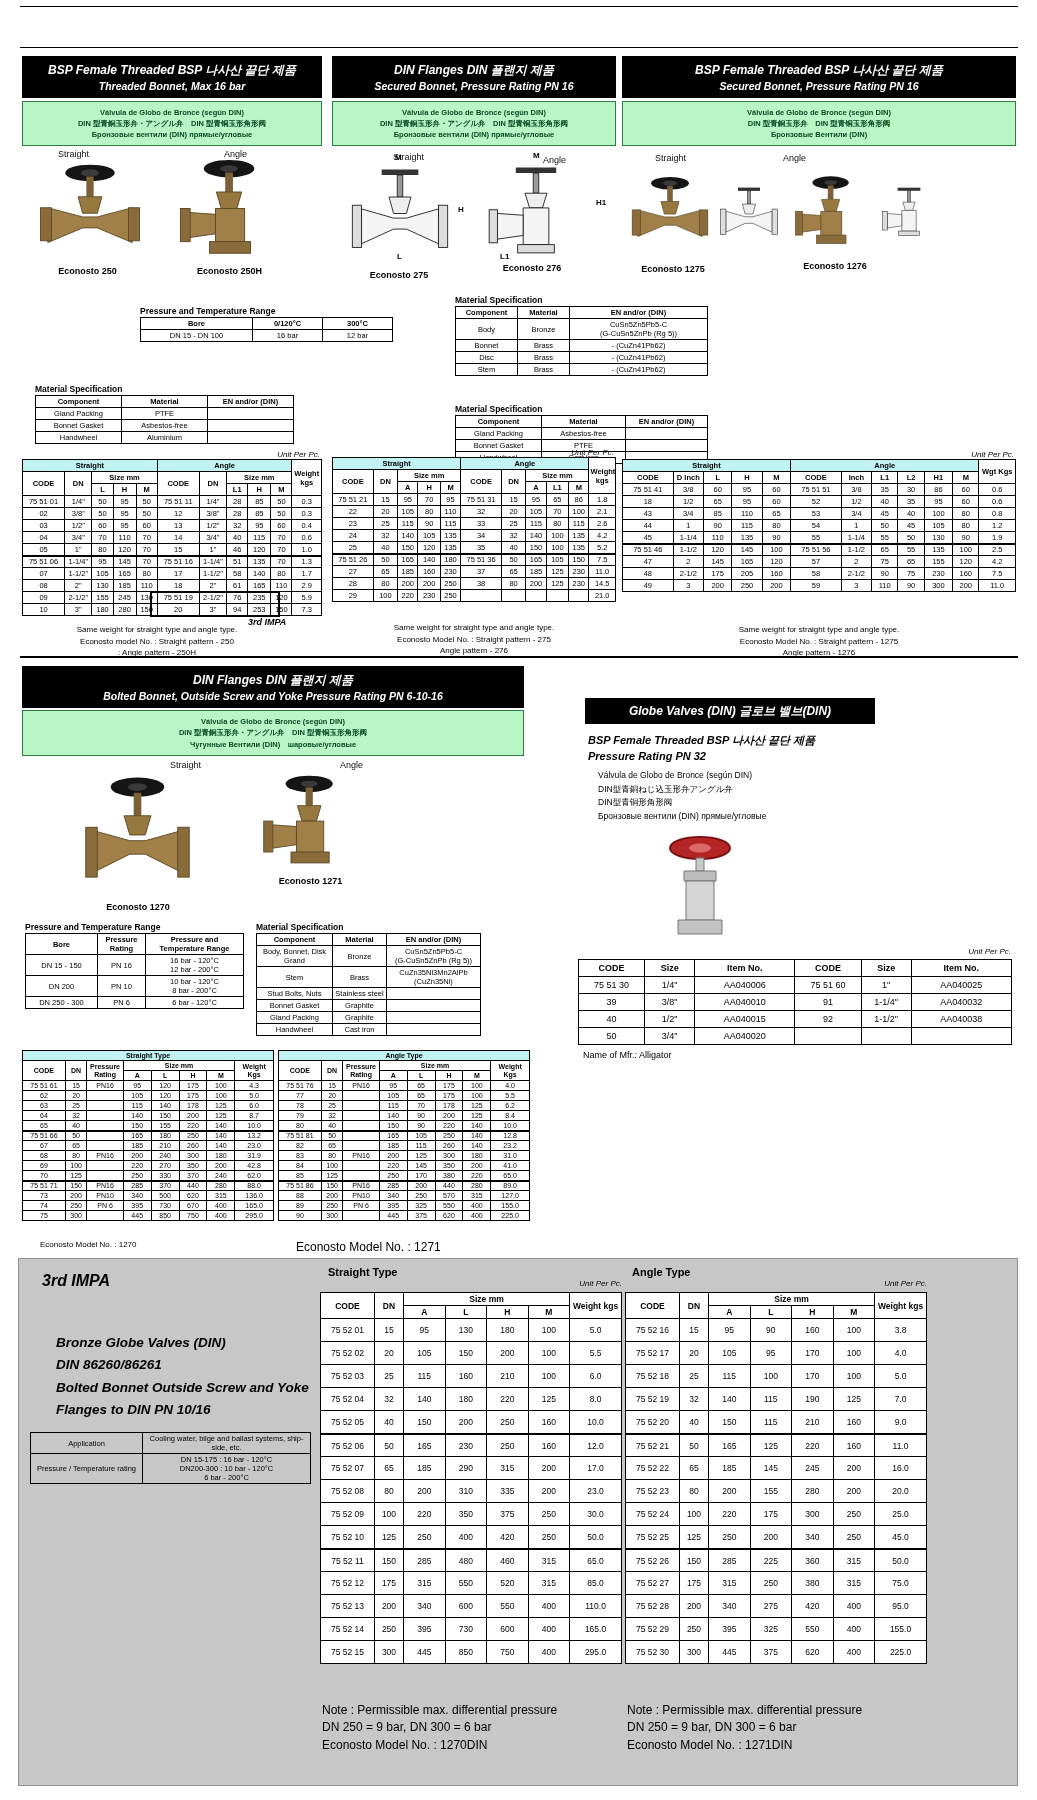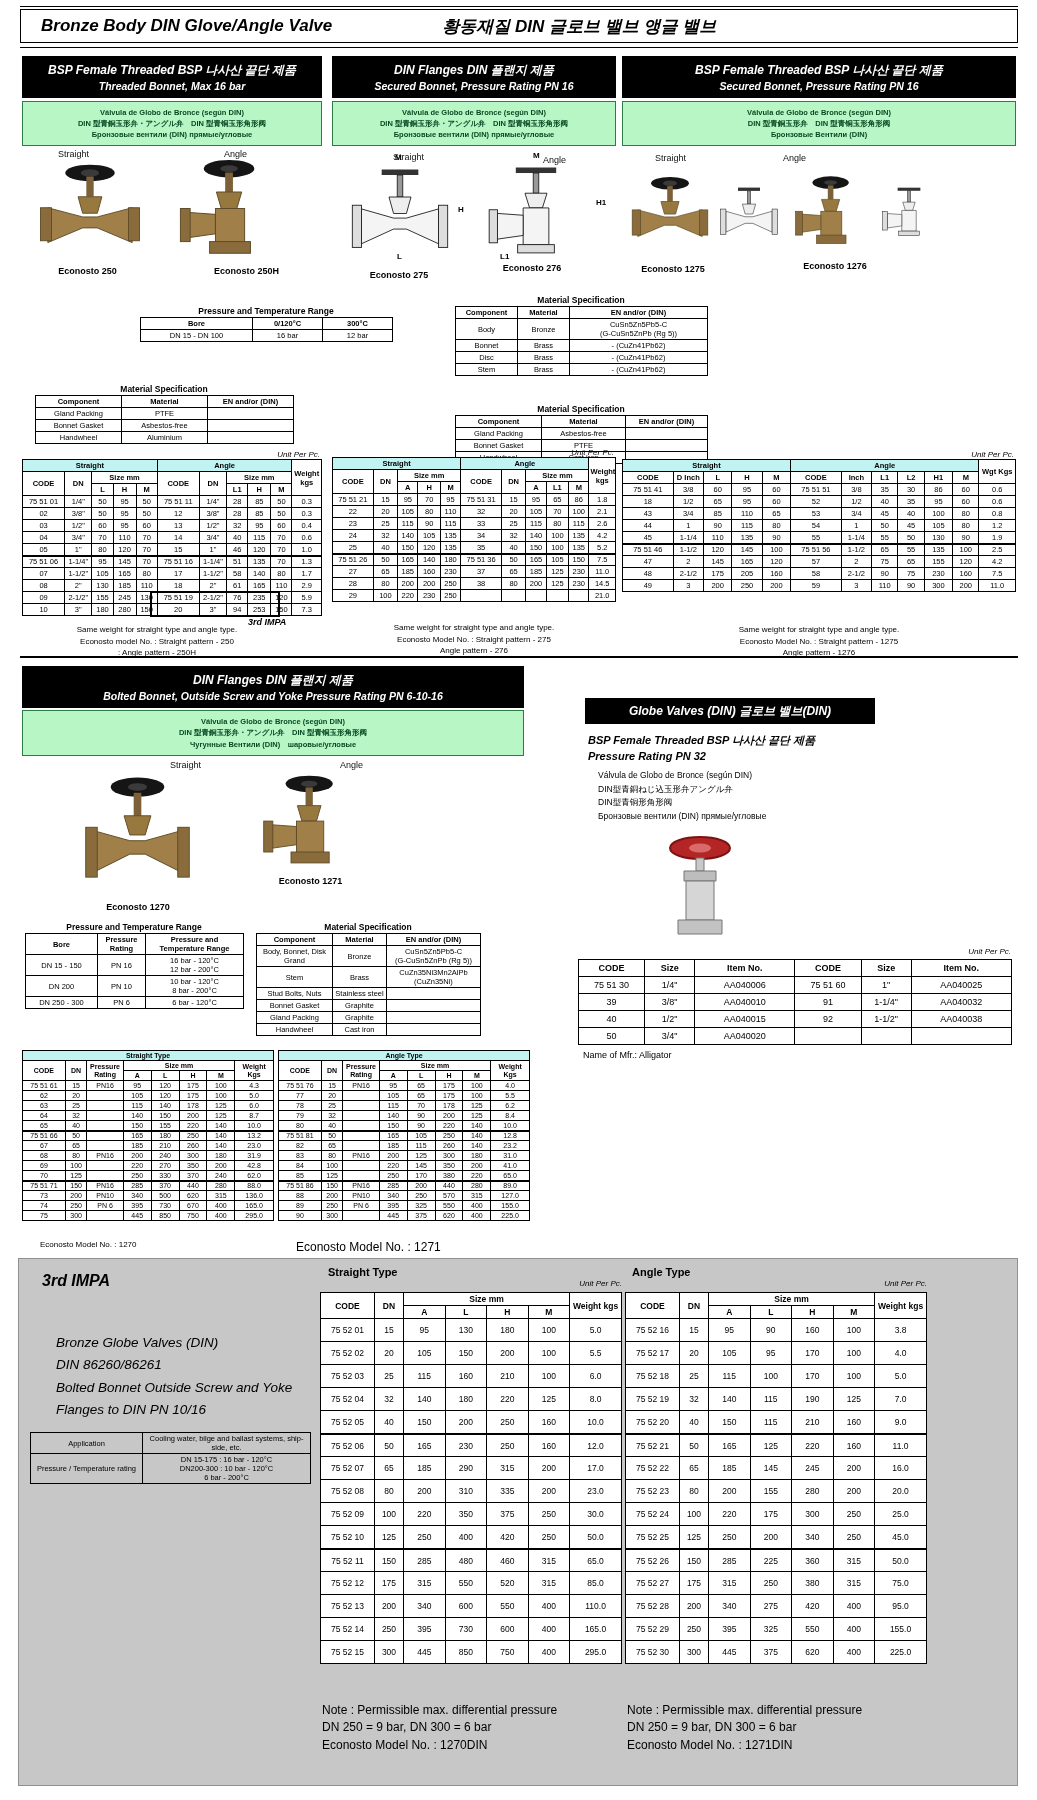--- a/index.html
+++ b/index.html
@@ -8,40 +8,40 @@
 .abs{position:absolute}
 .hline{position:absolute;background:#000;height:1px}
 .banner{border:1px solid #000;display:flex;align-items:center;font-weight:bold;font-style:italic;font-size:17px;padding-left:20px}
 .banner .kr{margin-left:110px}
 .sec-head{background:#000;color:#fff;font-weight:bold;font-style:italic;text-align:center;display:flex;flex-direction:column;justify-content:center}
 .sec-head .l1{font-size:12px}
 .sec-head .l2{font-size:10.5px;margin-top:1px}
 .green{background:#b8f6c6;border:1px solid #2f7d46;text-align:center;font-size:7.5px;font-weight:bold;color:#074a22;display:flex;flex-direction:column;justify-content:center;line-height:1.5}
 .lbl{font-size:9px;color:#111}
 .model{font-weight:bold;font-size:9px;text-align:center}
-.t-title{font-weight:bold;font-size:8.5px;text-align:center}
+.t-title{font-weight:bold;font-size:8.5px;text-align:left}
 table{border-collapse:collapse;background:#fff;table-layout:fixed}
 th,td{border:1px solid #000;font-size:7.5px;padding:1px 2px;text-align:center;vertical-align:middle;line-height:1.2;white-space:pre-line;overflow:hidden}
 th{font-weight:bold}
 .cyan{background:#c2f3f3}
 .unit{font-size:8px;text-align:right;font-style:italic}
 .notes{font-size:8px;text-align:center;line-height:1.45}
 .dim th,.dim td{height:12px;padding:0 1px}
 .dim tbody tr:nth-child(5) td{border-bottom:2px solid #000}
 .t1270 th,.t1270 td{font-size:7px;height:10px;padding:0 1px;line-height:1.05}
 .t1270 tbody tr:nth-child(5) td,.t1270 tbody tr:nth-child(10) td{border-bottom:2px solid #000}
 .impa-t th{font-size:8.5px}
 .impa-t td{height:23px;font-size:8.5px}
 .impa-t tbody tr:nth-child(5) td,.impa-t tbody tr:nth-child(10) td{border-bottom:2px solid #000}
 .pn32-t th,.pn32-t td{height:17px;font-size:9px}
 .impa-box{border:2px solid #000;pointer-events:none;background:transparent}
 .impa-lbl{font-size:9px;font-weight:bold;font-style:italic}
 .gray{background:#c7c7c7;border:1px solid #909090}
 .big-tag{font-size:16px;font-weight:bold;font-style:italic}
-.b-title div{font-size:13.5px;font-weight:normal;font-style:italic;line-height:1.65}
+.b-title div{font-size:13.5px;font-weight:bold;font-style:italic;line-height:1.65}
 .sub-bold{font-weight:bold;font-style:italic;font-size:11px}
 .small-lines div{font-size:8.5px;line-height:1.6}
 .note-block{font-size:12px;line-height:1.45;white-space:pre-line}
 .typelbl{font-size:11px;font-weight:bold}
 .dimletter{font-size:8px;font-weight:bold}
 svg{display:block}
 </style>
 </head>
 <body>
 
@@ -99,24 +99,20 @@
   <polygon points="44,49 76,49 76,59 44,59" fill="#bdbdbd" stroke="#777"></polygon>
   <rect x="46" y="59" width="28" height="39" fill="#d6d6d6" stroke="#777"></rect>
   <polygon points="38,98 82,98 82,112 38,112" fill="#c2c2c2" stroke="#777"></polygon>
 </symbol>
 </defs>
 </svg>
 
 <div id="page">
 
   <div class="hline" style="left:20px;top:6px;width:998px"></div>
-  <div class="abs banner" style="left:20px;top:9px;width:998px;height:34px">
-    <span>Bronze Body DIN Glove/Angle Valve</span>
-    <span class="kr">황동재질 DIN 글로브 밸브  앵글 밸브</span>
-  </div>
   <div class="hline" style="left:20px;top:47px;width:998px"></div>
 
   <div class="abs sec-head" style="left:22px;top:56px;width:300px;height:42px">
     <div class="l1">BSP Female Threaded      BSP 나사산 끝단 제품</div>
     <div class="l2">Threaded Bonnet,      Max 16 bar</div>
   </div>
   <div class="abs sec-head" style="left:332px;top:56px;width:284px;height:42px">
     <div class="l1">DIN Flanges      DIN 플랜지 제품</div>
     <div class="l2">Secured Bonnet,   Pressure Rating PN 16</div>
   </div>
@@ -143,21 +139,21 @@
 
   <div class="abs lbl" style="left:58px;top:149px">Straight</div>
   <div class="abs lbl" style="left:224px;top:149px">Angle</div>
   <svg class="abs" style="left:35px;top:158px" width="110" height="105">
       <use href="#v-photo-straight"></use>
     </svg>
   <svg class="abs" style="left:172px;top:156px" width="118" height="107">
       <use href="#v-photo-angle"></use>
     </svg>
   <div class="abs model" style="left:30px;top:266px;width:115px">Econosto 250</div>
-  <div class="abs model" style="left:184px;top:266px;width:125px">Econosto 250H</div>
+  <div class="abs model" style="left:167px;top:266px;width:125px">Econosto 250H</div>
 
   <div class="abs lbl" style="left:393px;top:152px">Straight</div>
   <div class="abs lbl" style="left:543px;top:155px">Angle</div>
   <svg class="abs" style="left:345px;top:162px" width="110" height="103">
       <use href="#v-line-straight"></use>
     </svg>
   <svg class="abs" style="left:480px;top:162px" width="112" height="101">
       <use href="#v-line-angle"></use>
     </svg>
   <span class="abs dimletter" style="left:395px;top:153px">M</span>

